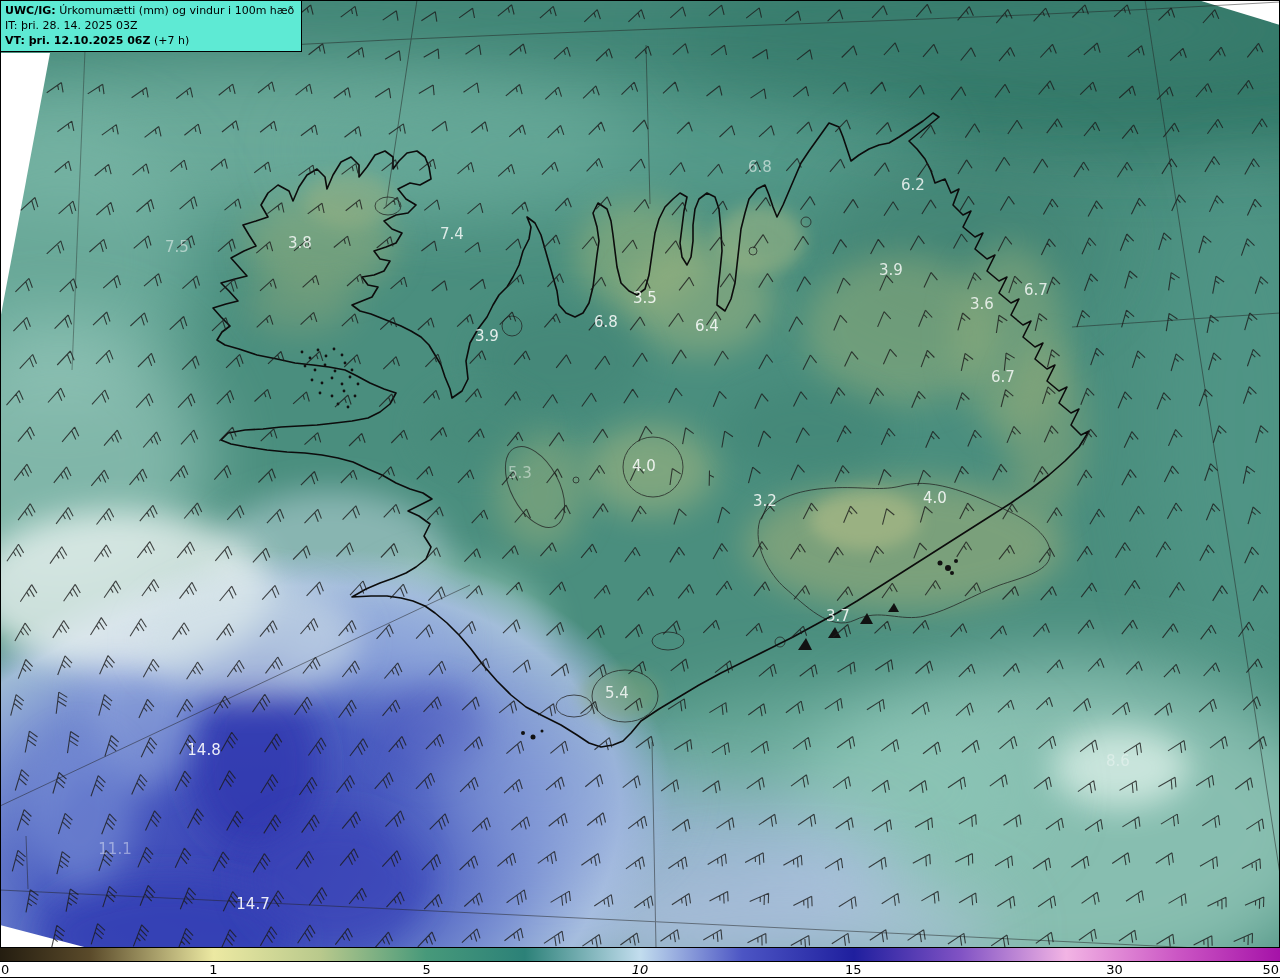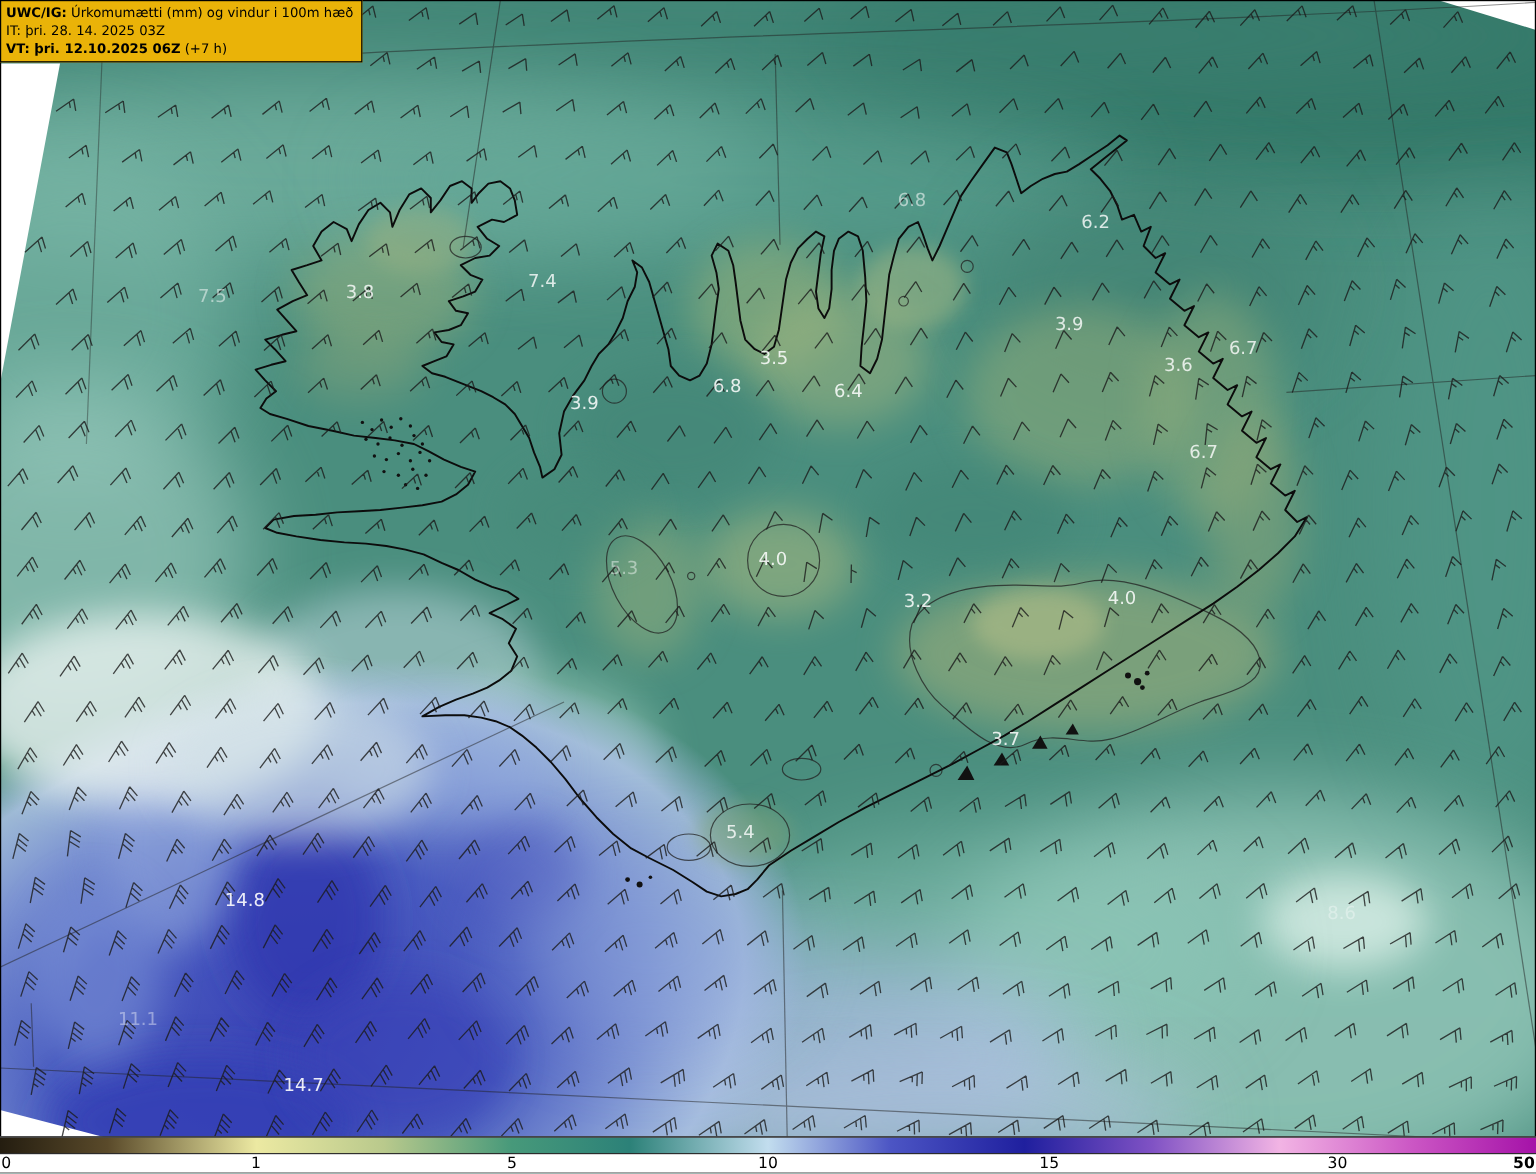--- a/index.html
+++ b/index.html
@@ -1,20 +1,20 @@
 <!DOCTYPE html>
 <html><head>
 <meta charset="utf-8">
 <style>
   html,body{margin:0;padding:0;background:#fff;}
   #stage{position:relative;width:1280px;height:978px;overflow:hidden;
          font-family:"DejaVu Sans","Liberation Sans",sans-serif;background:#4A8E7E;}
   #map-svg{position:absolute;left:0;top:0;}
   
-  #title-box{position:absolute;left:0;top:0;background:#eab308;border:1px solid #000;
+  #title-box{position:absolute;left:0;top:0;background:#5eead4;border:1px solid #000;
              padding:2px 7px 3px 4px;font-size:11px;line-height:15px;color:#000;white-space:nowrap;z-index:30;}
   #title-box b{font-weight:bold;}
   
   #colorbar{position:absolute;left:0;bottom:0;width:1280px;height:30px;z-index:25;background:#fff;
             border-bottom:1px solid #000;}
   #colorbar-gradient{height:13px;border-top:1px solid #000;border-bottom:1px solid #000;}
   #colorbar-ticks{position:relative;height:15px;background:#fff;}
   .cb-tick{position:absolute;top:0;font-size:13px;line-height:15px;color:#000;transform:translateX(-50%);}
   .cb-tick.first{transform:translateX(1px);}
   .cb-tick.last{transform:translateX(calc(-100% - 1px));}
@@ -205,19 +205,19 @@
     <div><span>IT: þri. 28. 14. 2025 03Z</span></div>
     <div><b>VT: þri. 12.10.2025 06Z</b><span> (+7 h)</span></div>
   </div>
 
   <div id="colorbar">
     <div id="colorbar-gradient" style="background: linear-gradient(to right, rgb(36, 29, 16) 0%, rgb(90, 74, 42) 7%, rgb(236, 233, 162) 16.7%, rgb(185, 201, 140) 25%, rgb(71, 153, 122) 33.3%, rgb(44, 129, 120) 41%, rgb(194, 221, 238) 50%, rgb(76, 85, 196) 58%, rgb(31, 31, 158) 66.7%, rgb(128, 82, 196) 75%, rgb(242, 180, 228) 83.3%, rgb(203, 86, 196) 92%, rgb(165, 18, 168) 100%);"></div>
     <div id="colorbar-ticks">
         <span class="cb-tick first" style="left: 0%;">0</span>
         <span class="cb-tick" style="left: 16.67%;">1</span>
         <span class="cb-tick" style="left: 33.33%;">5</span>
-        <span class="cb-tick" style="left: 50%;">10</span>
-        <span class="cb-tick" style="left: 66.67%; margin-left: 21px;">15</span>
+        <span class="cb-tick" style="left: 50%; font-style: italic;">10</span>
+        <span class="cb-tick" style="left: 66.67%;">15</span>
         <span class="cb-tick" style="left: 83.33%; margin-left: 48px;">30</span>
-        <span class="cb-tick last" style="left: 100%; font-weight: bold;">50</span>
+        <span class="cb-tick last" style="left: 100%;">50</span>
       </div>
   </div>
 </div>
 
 </body></html>

